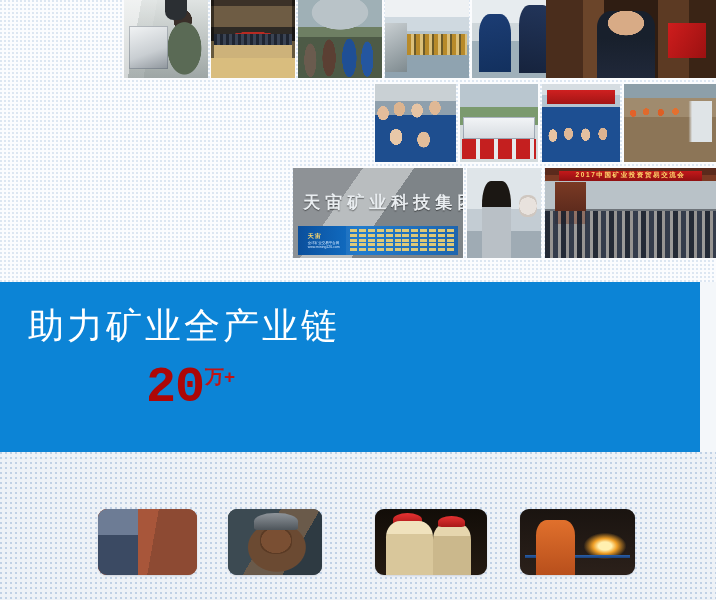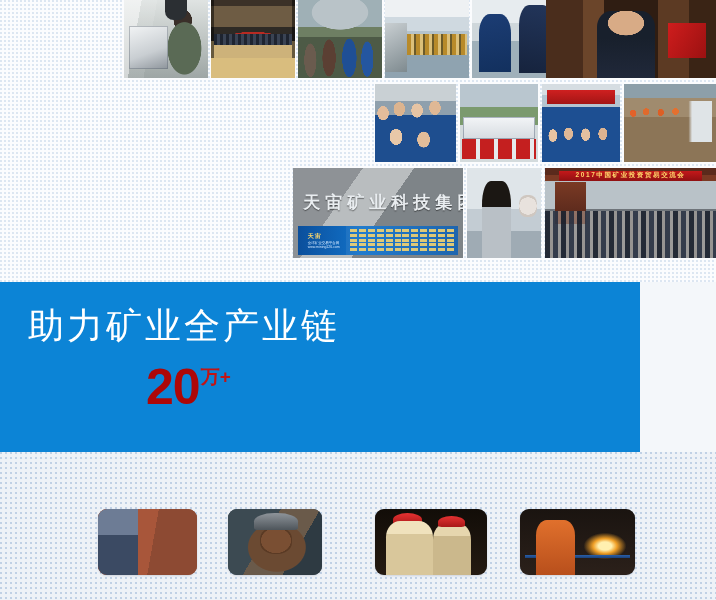--- a/index.html
+++ b/index.html
@@ -44,39 +44,39 @@
   .photo {
     position:absolute;
     overflow:hidden;
     background:#9aa6b2;
   }
   .photo .ph-inner { position:absolute; inset:0; }
 
   
   .banner {
     position:absolute; left:0; top:282px;
-    width:640px; height:170px;
+    width:700px; height:170px;
     background:#0c84d6;
     overflow:hidden;
   }
   .banner-line1 {
     position:absolute; left:28px; top:26px;
     font-size:36px; line-height:1;
     color:#ffffff;
     letter-spacing:3px;
     font-weight:400;
     white-space:nowrap;
   }
   .banner-line2 {
     position:absolute; left:146px; top:83px;
     white-space:nowrap;
     display:flex; align-items:flex-end;
   }
   .big-num {
-    font-family:Liberation Sans, sans-serif;
+    font-family:Liberation Mono, monospace;
     font-size:50px; line-height:0.9;
     font-weight:700;
     color:#ad0707;
     letter-spacing:-1px;
   }
   .sup-wan {
     font-size:19px; line-height:1;
     font-weight:700;
     color:#c21414;
     align-self:flex-start;

